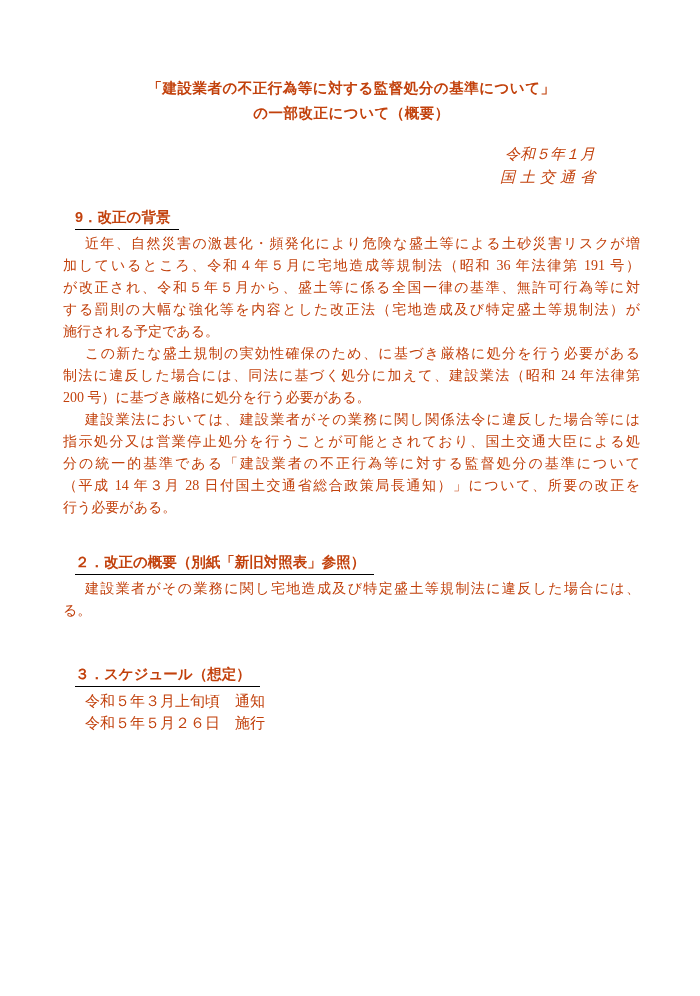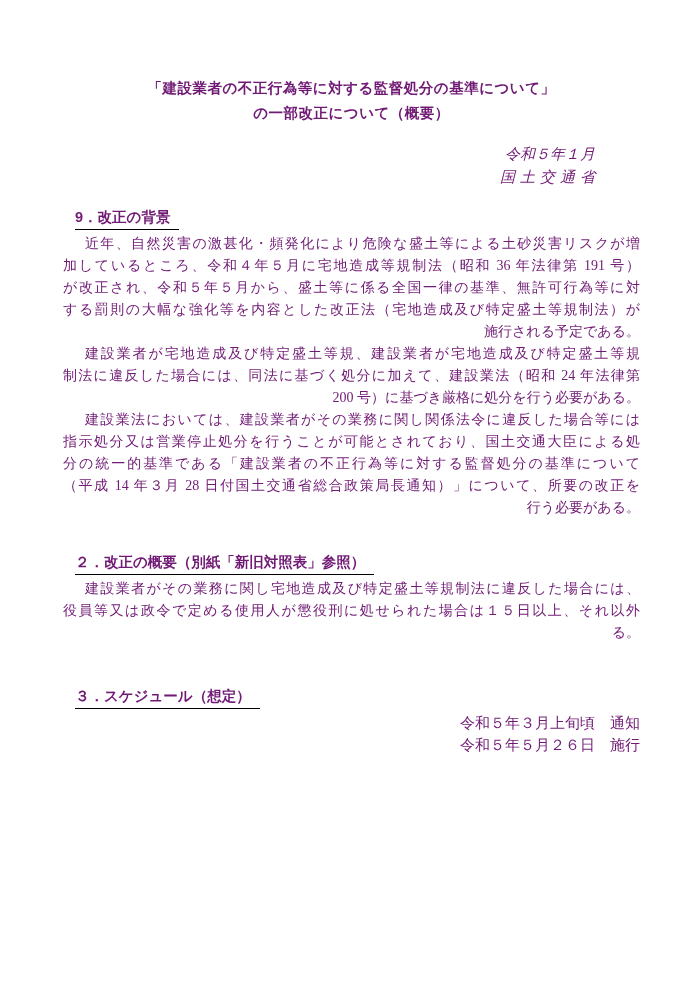--- a/index.html
+++ b/index.html
@@ -2,21 +2,21 @@
 <html lang="ja"><head>
 <meta charset="utf-8">
 <style>
   html, body { margin: 0; padding: 0; background: #ffffff; }
   .page {
     position: relative;
     width: 700px;
     height: 996px;
     margin: 0;
     background: #ffffff;
-    color: #701a75;
+    color: #c2410c;
     box-sizing: border-box;
     padding: 76px 60px 0 63px;
     overflow: hidden;
   }
   
   .title {
     text-align: center;
     font-family: "Liberation Sans", sans-serif;
     font-weight: bold;
     font-size: 14.5px;
@@ -49,21 +49,21 @@
     padding: 0 9px 3px 0;
     border-bottom: 1.3px solid #000000;
   }
   
   .para {
     margin-top: 3px;
     font-family: "Liberation Serif", serif;
     font-size: 14px;
     line-height: 22px;
   }
-  .line { min-height: 22px; text-align: right; }
+  .line { min-height: 22px; }
   .line.j { text-align: justify; text-align-last: justify; }
   .line.indent { padding-left: 22px; }
   
   .schedule {
     margin-top: 3px;
     padding-left: 22px;
     font-family: "Liberation Serif", serif;
     font-size: 15px;
     line-height: 22px;
   }
@@ -87,38 +87,37 @@
     <span class="heading">9．改正の背景</span>
   </div>
   <div class="para">
     <div class="line j indent">近年、自然災害の激甚化・頻発化により危険な盛土等による土砂災害リスクが増</div>
     <div class="line j">加しているところ、令和４年５月に宅地造成等規制法（昭和 36 年法律第 191 号）</div>
     <div class="line j">が改正され、令和５年５月から、盛土等に係る全国一律の基準、無許可行為等に対</div>
     <div class="line j">する罰則の大幅な強化等を内容とした改正法（宅地造成及び特定盛土等規制法）が</div>
     <div class="line">施行される予定である。</div>
   </div>
   <div class="para" style="margin-top:0">
-    <div class="line j indent">建設業者が宅地造成及び特定盛土等規、建設業者が宅地造成及び特定盛土等規</div>
+    <div class="line j indent">この新たな盛土規制の実効性確保のため、に基づき厳格に処分を行う必要がある</div>
     <div class="line j">制法に違反した場合には、同法に基づく処分に加えて、建設業法（昭和 24 年法律第</div>
     <div class="line">200 号）に基づき厳格に処分を行う必要がある。</div>
   </div>
   <div class="para" style="margin-top:0">
     <div class="line j indent">建設業法においては、建設業者がその業務に関し関係法令に違反した場合等には</div>
     <div class="line j">指示処分又は営業停止処分を行うことが可能とされており、国土交通大臣による処</div>
     <div class="line j">分の統一的基準である「建設業者の不正行為等に対する監督処分の基準について</div>
     <div class="line j">（平成 14 年３月 28 日付国土交通省総合政策局長通知）」について、所要の改正を</div>
     <div class="line">行う必要がある。</div>
   </div>
 
   <div class="heading-row s2">
     <span class="heading">２．改正の概要（別紙「新旧対照表」参照）</span>
   </div>
   <div class="para">
     <div class="line j indent">建設業者がその業務に関し宅地造成及び特定盛土等規制法に違反した場合には、</div>
-    <div class="line j">役員等又は政令で定める使用人が懲役刑に処せられた場合は１５日以上、それ以外</div>
     <div class="line">る。</div>
   </div>
 
   <div class="heading-row s3">
     <span class="heading">３．スケジュール（想定）</span>
   </div>
   <div class="schedule">
     <div class="line">令和５年３月上旬頃　通知</div>
     <div class="line">令和５年５月２６日　施行</div>
   </div>

